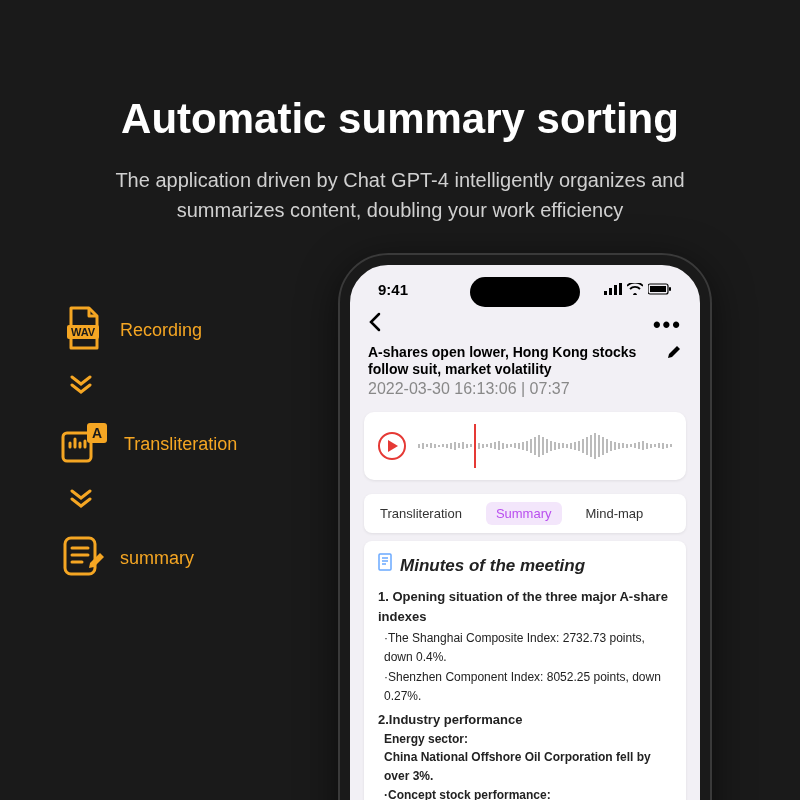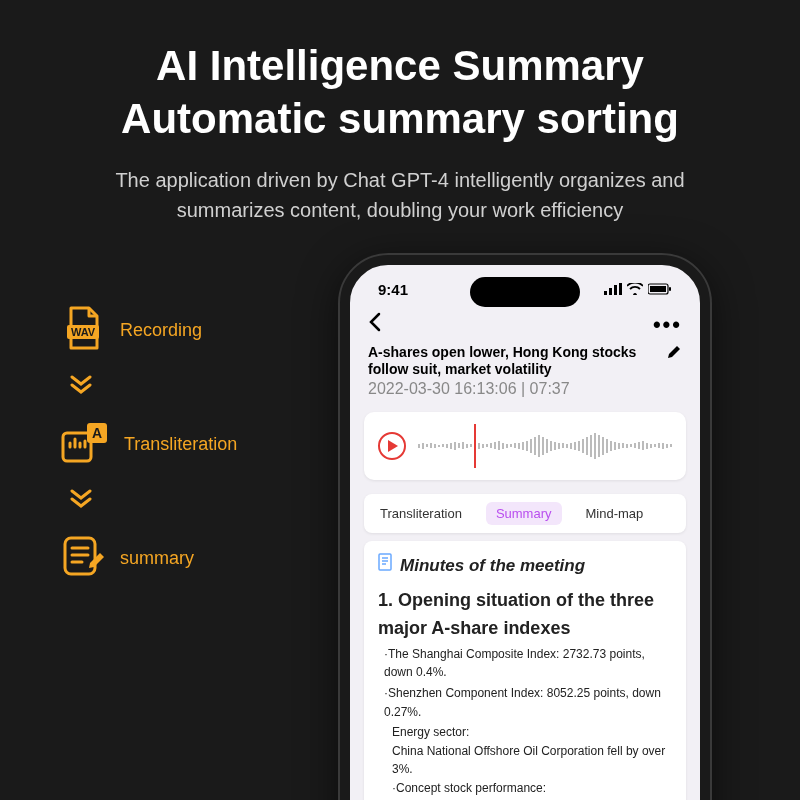--- a/index.html
+++ b/index.html
@@ -181,30 +181,30 @@
   }
   .summary h3 {
     font-size: 17px;
     font-weight: 700;
     font-style: italic;
     margin-bottom: 8px;
     display: flex;
     align-items: center;
     gap: 6px;
   }
-  .summary .h4 { font-weight: 700; font-size: 18px; margin-top: 4px; }
+  .summary .h4 { font-weight: 700; font-size: 13px; margin-top: 4px; }
   .summary .line { margin: 2px 0 2px 6px; }
-  .summary .sub { margin-left: 14px; }
+  .summary .sub { margin-left: 6px; font-weight: bold; }
   .pencil { font-size: 16px; }
 </style>
 </head>
 <body>
 
 <div class="hero-title">
-  <span>AI Intelligence Summary</span><br>
+  <br>
   <span>Automatic summary sorting</span>
 </div>
 <div class="hero-sub">The application driven by Chat GPT-4 intelligently organizes and summarizes content, doubling your work efficiency</div>
 
 <div class="content">
   <div class="steps">
 
     <div class="step">
       <span>
         <svg width="46" height="46" viewBox="0 0 46 46">
@@ -390,19 +390,20 @@
           <svg width="16" height="18" viewBox="0 0 16 18">
               <rect x="1" y="1" width="12" height="16" rx="1" fill="none" stroke="#6aa9ff" stroke-width="1.5"></rect>
               <path d="M4 5h6M4 8h6M4 11h4" stroke="#6aa9ff" stroke-width="1.5"></path>
             </svg>
         </span>
         <span>Minutes of the meeting</span>
       </h3>
       <div class="h4">1. Opening situation of the three major A-share indexes</div>
       <div class="line">·The Shanghai Composite Index: 2732.73 points, down 0.4%.</div>
       <div class="line">·Shenzhen Component Index: 8052.25 points, down 0.27%.</div>
+      <div class="h4">2.Industry performance</div>
       <div class="sub">Energy sector:</div>
       <div class="sub">China National Offshore Oil Corporation fell by over 3%.</div>
       <div class="sub">·Concept stock performance:</div>
 
     </div>
   </div>
 </div>
 
 </body></html>

